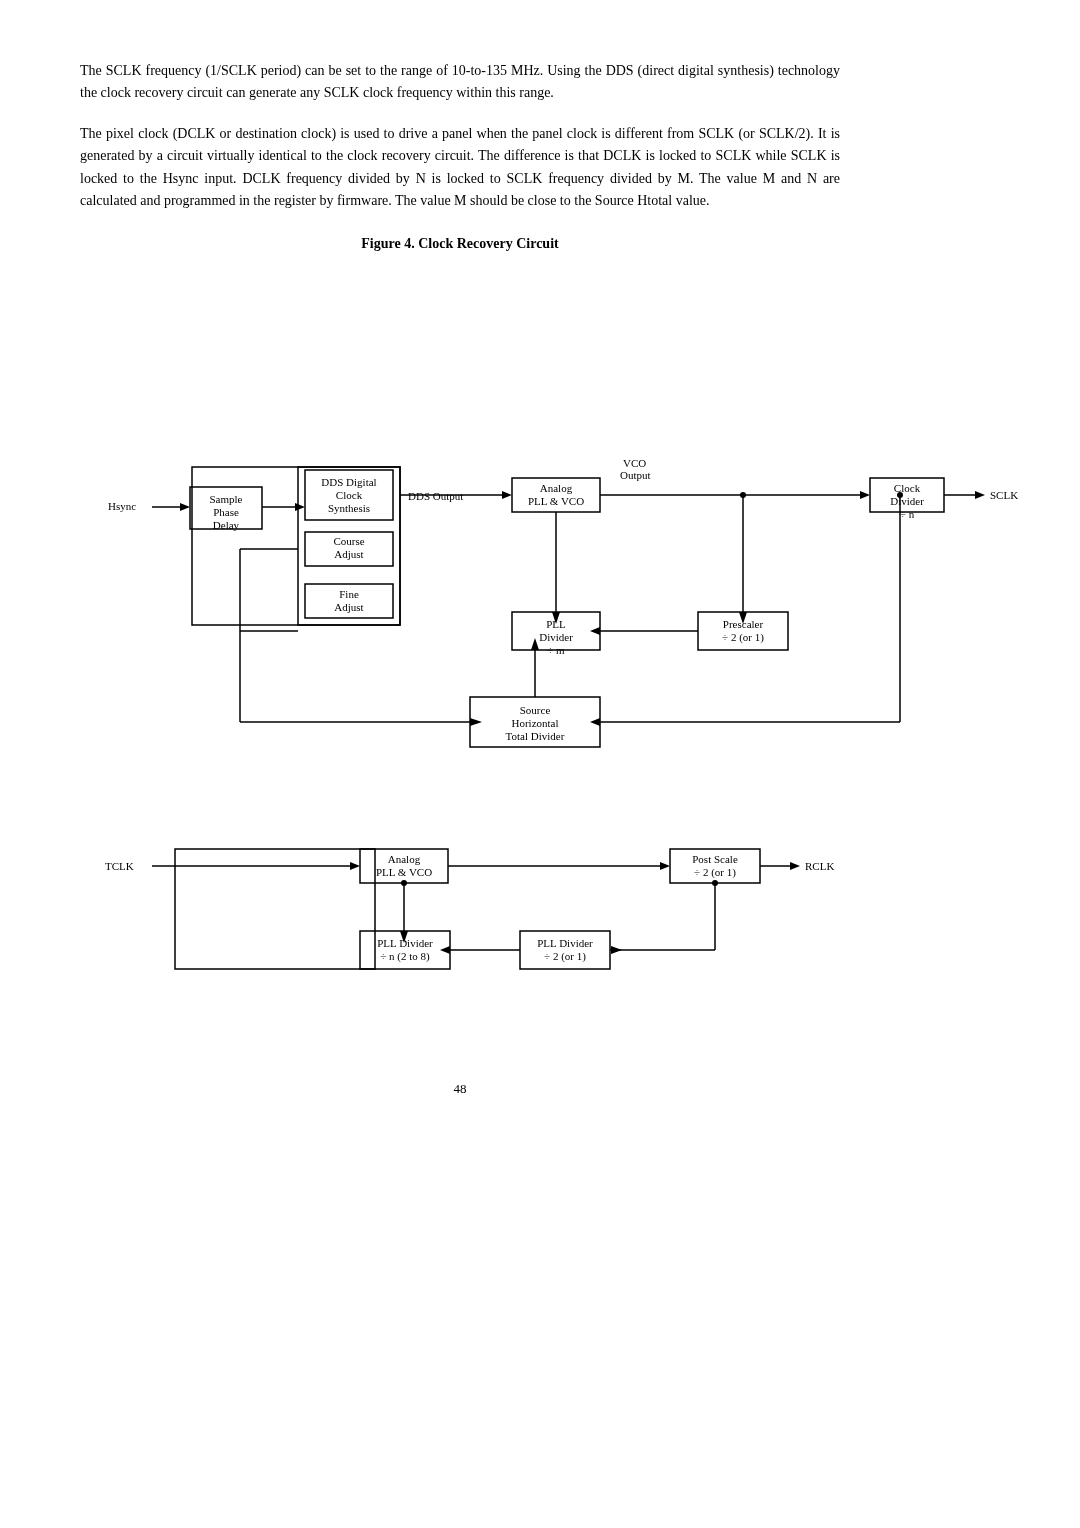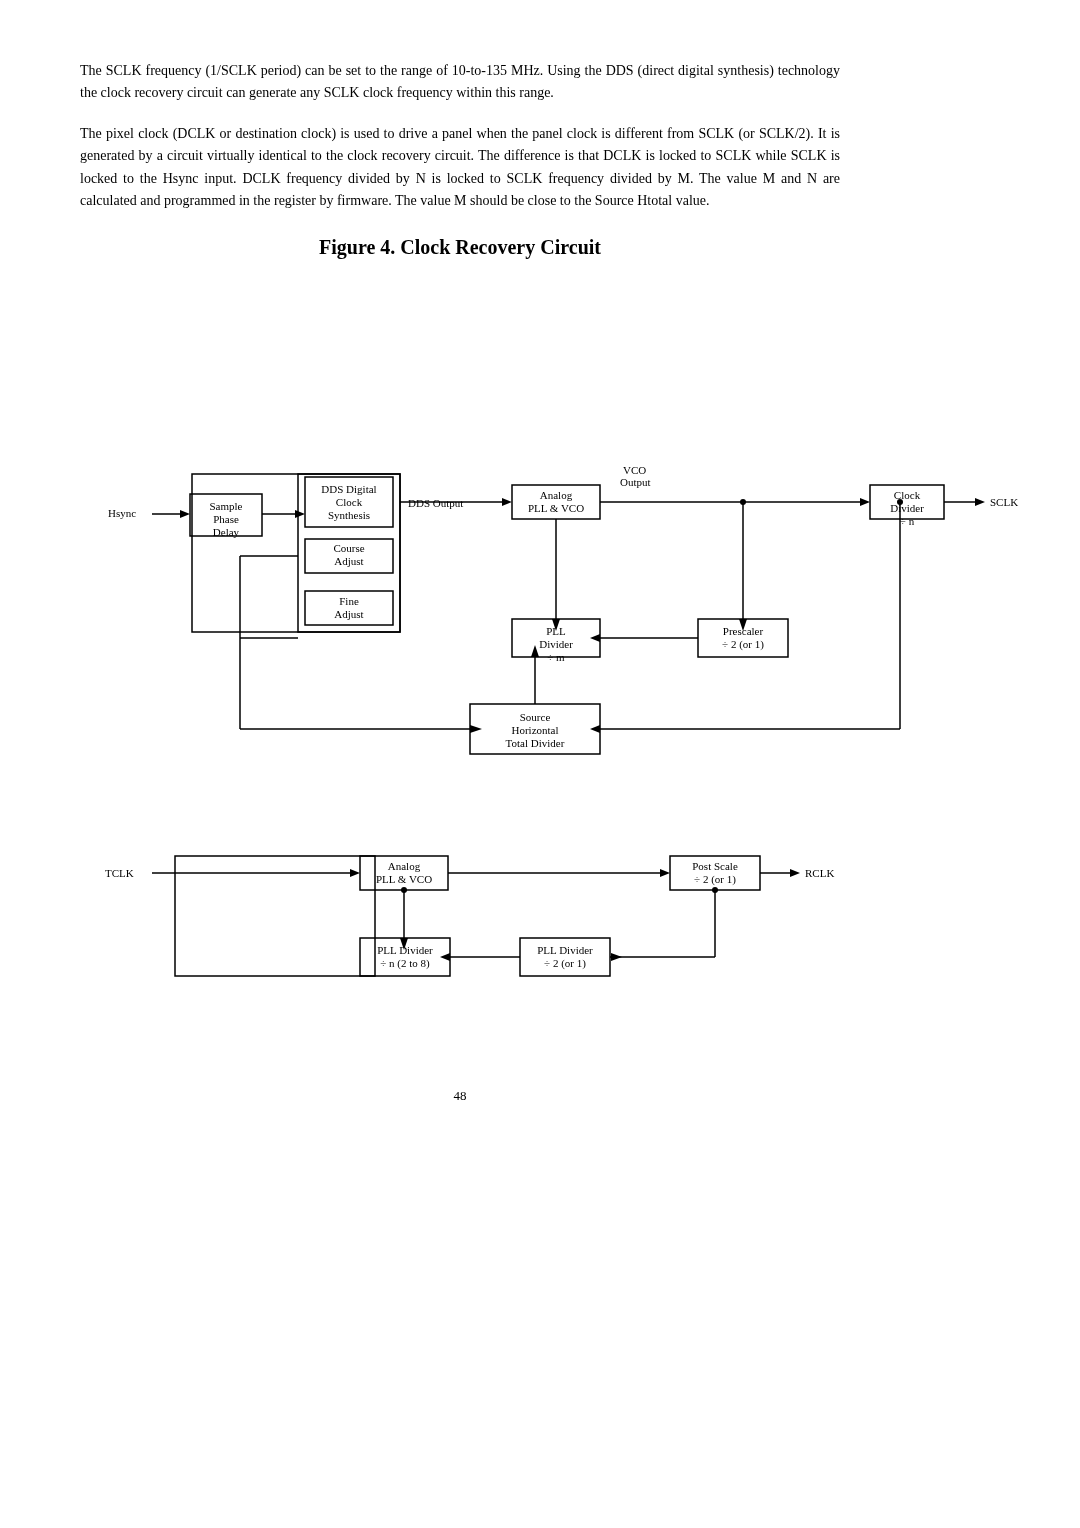--- a/index.html
+++ b/index.html
@@ -17,21 +17,21 @@
     }
     .paragraph {
       text-align: justify;
       line-height: 1.6;
       margin-bottom: 18px;
     }
     .figure-title {
       text-align: center;
       font-weight: bold;
       margin: 24px 0 30px 0;
-      font-size: 20px;
+      font-size: 14px;
     }
     .diagram-area {
       width: 100%;
       margin-bottom: 40px;
     }
     svg text {
       font-family: "Times New Roman", Times, serif;
       font-size: 11px;
     }
     .page-number {

